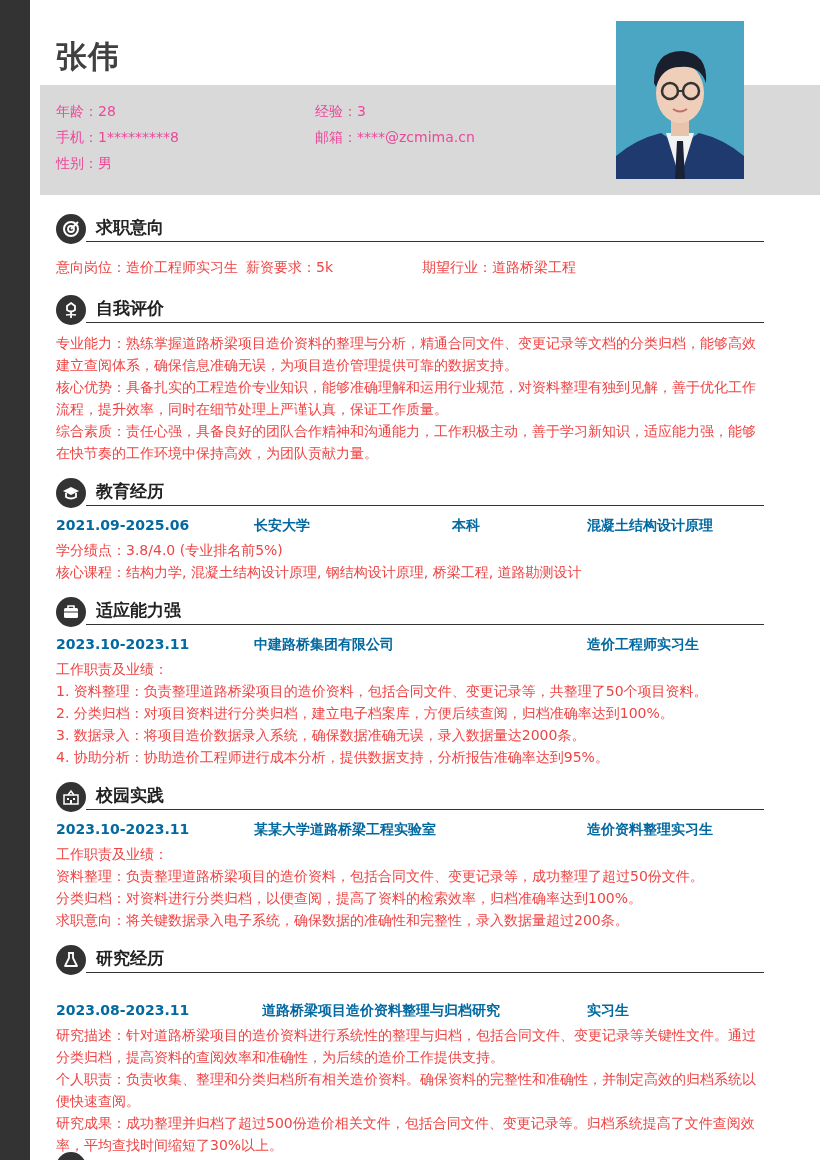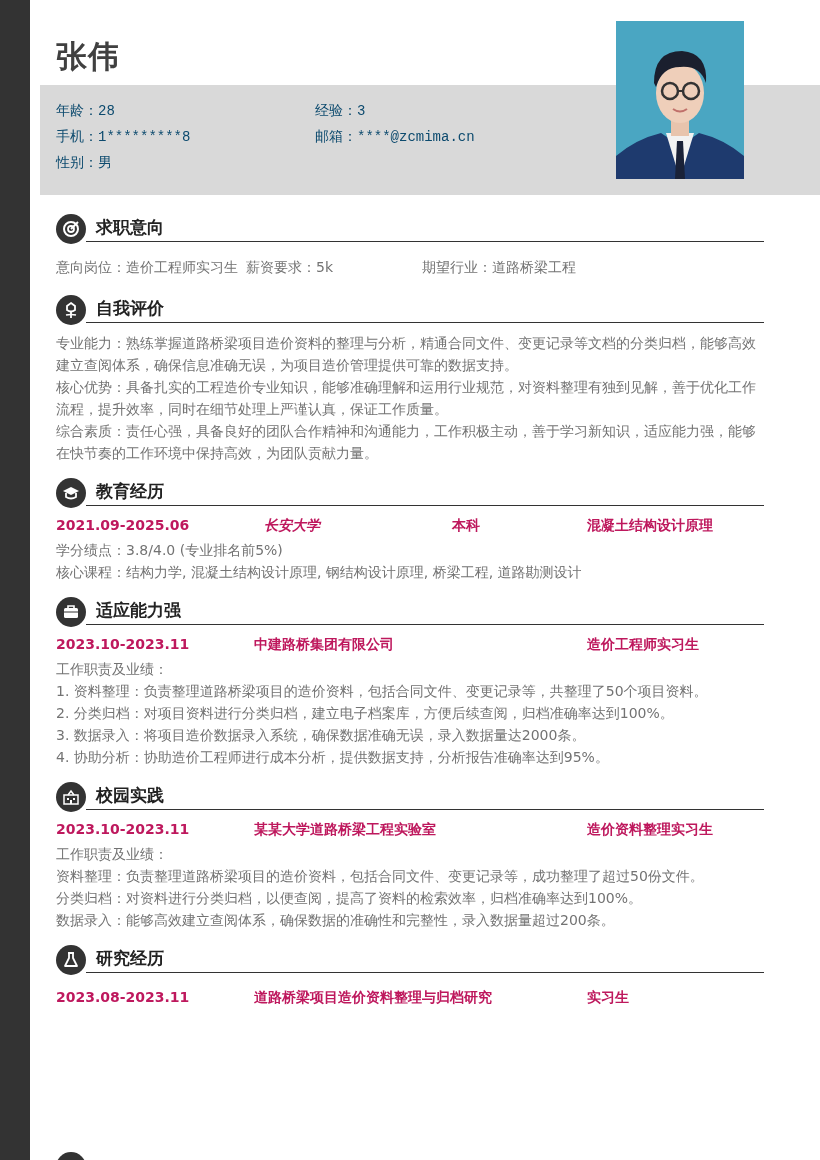--- a/index.html
+++ b/index.html
@@ -5,29 +5,29 @@
   html, body { margin: 0; padding: 0; }
   body {
     width: 820px; height: 1160px; overflow: hidden; position: relative;
     background: #ffffff;
     font-family: "DejaVu Sans", "Liberation Sans", sans-serif;
     color: #333333;
   }
   .sidebar { position: absolute; left: 0; top: 0; width: 30px; height: 1160px; background: #333333; }
   .name { position: absolute; left: 56px; top: 36px; font-size: 31px; font-weight: bold; color: #404040; letter-spacing: 1px; }
   .info-band { position: absolute; left: 40px; top: 85px; width: 780px; height: 110px; background: #d9d9d9; }
-  .info-item { position: absolute; font-size: 14px; color: #0c4a6e; line-height: 20px; white-space: nowrap; font-family: Liberation Mono, monospace; }
+  .info-item { position: absolute; font-size: 14px; color: #ec4899; line-height: 20px; white-space: nowrap; }
   .photo { position: absolute; left: 616px; top: 21px; width: 128px; height: 158px; background: #4aa3c0; overflow: hidden; }
   .section { position: absolute; left: 56px; width: 708px; }
   .sec-head { position: relative; height: 30px; }
   .sec-icon { position: absolute; left: 0; top: 0; width: 30px; height: 30px; border-radius: 50%; background: #333; display:flex; align-items:center; justify-content:center; }
   .sec-title { position: absolute; left: 40px; top: 2px; font-size: 17px; font-weight: bold; color: #222; }
   .sec-line { position: absolute; left: 30px; right: 0; top: 27px; height: 1px; background: #333; }
-  .text { font-size: 14px; line-height: 22px; color: #737373; }
-  .row { position: relative; height: 24px; font-size: 14px; font-weight: bold; color: #be185d; }
+  .text { font-size: 14px; line-height: 22px; color: #ef4444; }
+  .row { position: relative; height: 24px; font-size: 14px; font-weight: bold; color: #0369a1; }
   .row span { position: absolute; top: 2px; white-space: nowrap; }
 </style>
 </head>
 <body>
 
 <div class="sidebar"></div>
 
 <div class="name">张伟</div>
 
 <div class="info-band"></div>
@@ -97,21 +97,21 @@
       <svg width="18" height="16" viewBox="0 0 18 16">
           <path d="M1 6 L9 2 L17 6 L9 10 Z" fill="#fff"></path>
           <path d="M4 8 L4 12 Q9 15 14 12 L14 8" fill="none" stroke="#fff" stroke-width="1.8"></path>
         </svg>
     </div>
     <div class="sec-title">教育经历</div>
     <div class="sec-line"></div>
   </div>
   <div class="row" style="margin-top:7px;">
     <span style="left:0;">2021.09-2025.06</span>
-    <span style="left:208px;font-style:italic;">长安大学</span>
+    <span style="left:198px;">长安大学</span>
     <span style="left:396px;">本科</span>
     <span style="left:531px;">混凝土结构设计原理</span>
   </div>
   <div class="text">
     <div>学分绩点：3.8/4.0 (专业排名前5%)</div>
     <div>核心课程：结构力学, 混凝土结构设计原理, 钢结构设计原理, 桥梁工程, 道路勘测设计</div>
   </div>
 </div>
 
 <div class="section" style="top:597px;">
@@ -156,35 +156,40 @@
   </div>
   <div class="row" style="margin-top:7px;">
     <span style="left:0;">2023.10-2023.11</span>
     <span style="left:198px;">某某大学道路桥梁工程实验室</span>
     <span style="left:531px;">造价资料整理实习生</span>
   </div>
   <div class="text">
     <div>工作职责及业绩：</div>
     <div>资料整理：负责整理道路桥梁项目的造价资料，包括合同文件、变更记录等，成功整理了超过50份文件。</div>
     <div>分类归档：对资料进行分类归档，以便查阅，提高了资料的检索效率，归档准确率达到100%。</div>
-    <div>数据录入：能够高效建立查阅体系，确保数据的准确性和完整性，录入数据量超过200条。</div>
+    <div>求职意向：将关键数据录入电子系统，确保数据的准确性和完整性，录入数据量超过200条。</div>
   </div>
 </div>
 
 <div class="section" style="top:945px;">
   <div class="sec-head">
     <div class="sec-icon">
       <svg width="16" height="18" viewBox="0 0 16 18">
           <path d="M6 2 L6 7 L2 15 L14 15 L10 7 L10 2 Z" fill="none" stroke="#fff" stroke-width="1.8" stroke-linejoin="round"></path>
           <line x1="5" y1="2" x2="11" y2="2" stroke="#fff" stroke-width="1.8"></line>
         </svg>
     </div>
     <div class="sec-title">研究经历</div>
     <div class="sec-line"></div>
   </div>
-  <div class="row" style="margin-top:12px;">
+  <div class="row" style="margin-top:25px;">
     <span style="left:0;">2023.08-2023.11</span>
-    <span style="left:198px;">道路桥梁项目造价资料整理与归档研究</span>
+    <span style="left:206px;">道路桥梁项目造价资料整理与归档研究</span>
     <span style="left:531px;">实习生</span>
+  </div>
+  <div class="text">
+    <div>研究描述：针对道路桥梁项目的造价资料进行系统性的整理与归档，包括合同文件、变更记录等关键性文件。通过分类归档，提高资料的查阅效率和准确性，为后续的造价工作提供支持。</div>
+    <div>个人职责：负责收集、整理和分类归档所有相关造价资料。确保资料的完整性和准确性，并制定高效的归档系统以便快速查阅。</div>
+    <div>研究成果：成功整理并归档了超过500份造价相关文件，包括合同文件、变更记录等。归档系统提高了文件查阅效率，平均查找时间缩短了30%以上。</div>
   </div>
 </div>
 
 <div style="position:absolute;left:56px;top:1152px;width:30px;height:30px;border-radius:50%;background:#333;"></div>
 
 </body></html>

